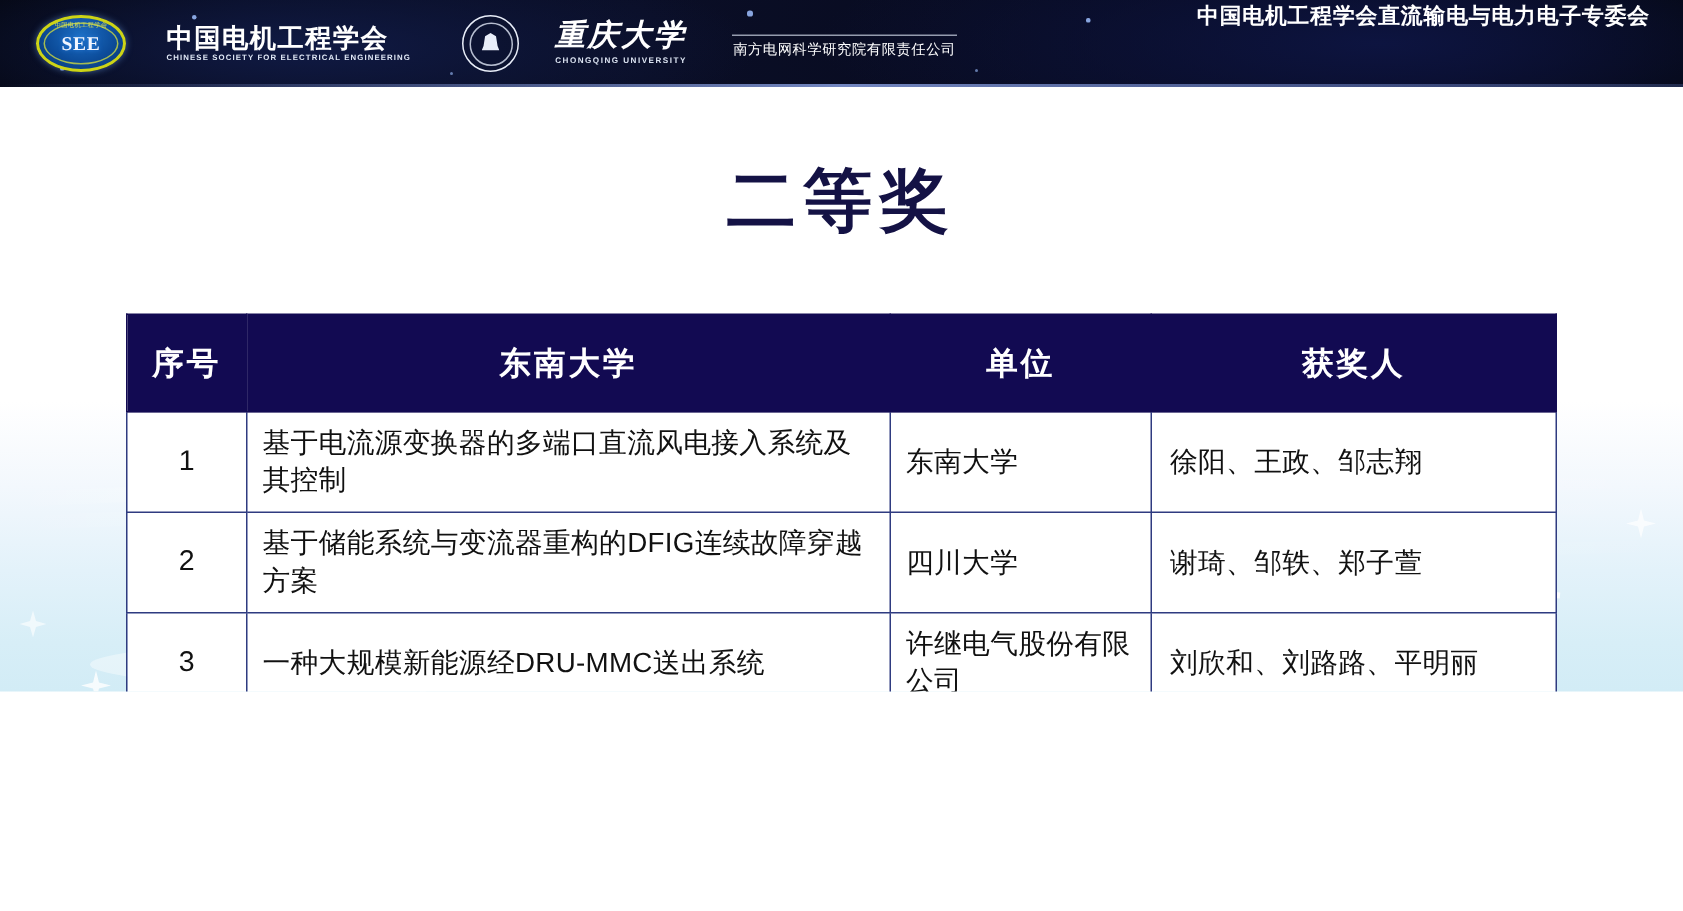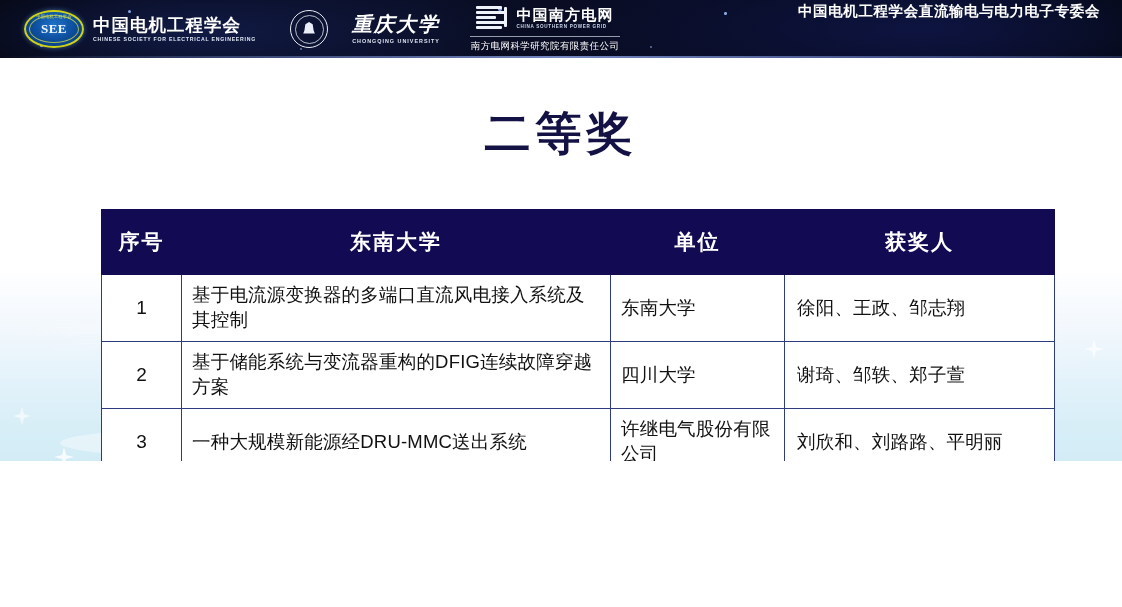--- a/index.html
+++ b/index.html
@@ -22,21 +22,21 @@
   }
   .banner::after{
     content:"";position:absolute;left:0;bottom:0;width:100%;height:2px;
     background:linear-gradient(90deg,rgba(120,150,230,.0),rgba(150,175,245,.75),rgba(110,140,220,.25));
   }
   .star{position:absolute;border-radius:50%;background:#9fc0ff;opacity:.85;}
 
   .logos{position:absolute;left:0;top:0;height:58px;display:flex;align-items:center;gap:0px;}
 
   
-  .csee-wrap{display:flex;align-items:center;margin-left:24px;gap:9px;}
+  .csee-wrap{display:flex;align-items:center;margin-left:24px;gap:27px;}
   .csee-badge{
     width:56px;height:34px;border-radius:50%;
     background:radial-gradient(ellipse at 50% 35%,#1d6fc4 0%,#0c4c9a 55%,#08356e 100%);
     border:2px solid #cdd417;position:relative;flex:none;
     display:flex;align-items:center;justify-content:center;
     box-shadow:0 0 5px rgba(120,180,255,.5);
   }
   .csee-badge .ring{
     position:absolute;left:3px;top:3px;right:3px;bottom:3px;border-radius:50%;
     border:1px solid rgba(215,225,60,.75);
@@ -134,21 +134,21 @@
   
   .artwork{position:absolute;left:0;bottom:0;width:1122px;height:150px;pointer-events:none;}
 
   .title{
     position:absolute;left:0;top:45px;width:1122px;text-align:center;
     font-size:46px;font-weight:700;letter-spacing:5px;color:#141245;
     font-family:"Liberation Sans","DejaVu Sans",sans-serif;
   }
 
   
-  .tbl-wrap{position:absolute;left:101px;top:151px;width:953px;}
+  .tbl-wrap{position:absolute;left:84px;top:151px;width:953px;}
   table{border-collapse:collapse;width:953px;table-layout:fixed;}
   th,td{border:1px solid #2f3b80;vertical-align:middle;}
   thead th{
     background:#120a52;color:#ffffff;font-size:21px;font-weight:700;
     height:62px;text-align:center;letter-spacing:2px;border-color:#120a52;
   }
   tbody td{background:#ffffff;color:#111111;font-size:18.5px;line-height:1.35;}
   td.c-idx{text-align:center;font-size:19px;}
   td.c-name{padding:8px 10px;letter-spacing:.2px;}
   td.c-org{padding:8px 10px;letter-spacing:.2px;}
@@ -191,34 +191,20 @@
         <div class="bell"></div>
       </div>
       <div class="cqu-txt">
         <div class="cn">重庆大学</div>
         <div class="en">CHONGQING UNIVERSITY</div>
       </div>
     </div>
 
     <div class="csg-wrap">
       <div class="csg-col">
-        <div class="csg-row">
-          <div class="csg-mark">
-            <i></i>
-              <i></i>
-              <i></i>
-              <i></i>
-              <i></i>
-              <b></b>
-          </div>
-          <div class="csg-txt">
-            <div class="cn">中国南方电网</div>
-            <div class="en">CHINA SOUTHERN POWER GRID</div>
-          </div>
-        </div>
         <div class="csg-sub">南方电网科学研究院有限责任公司</div>
       </div>
     </div>
 
   </div>
 
   <div class="conf">
     <div class="line1">中国电机工程学会直流输电与电力电子专委会</div>
   </div>
 </div>

